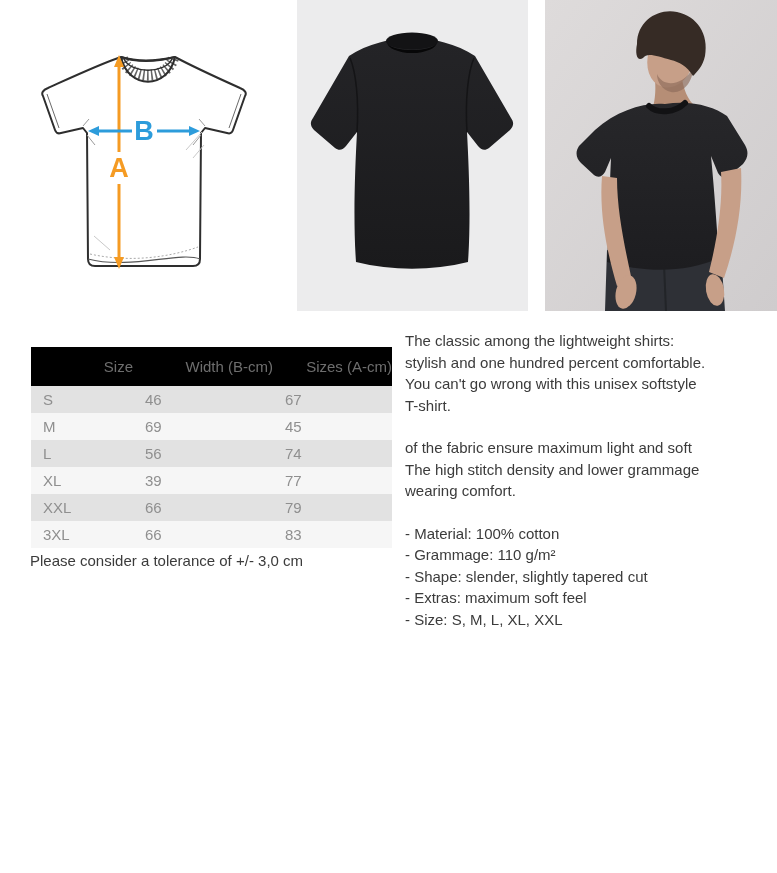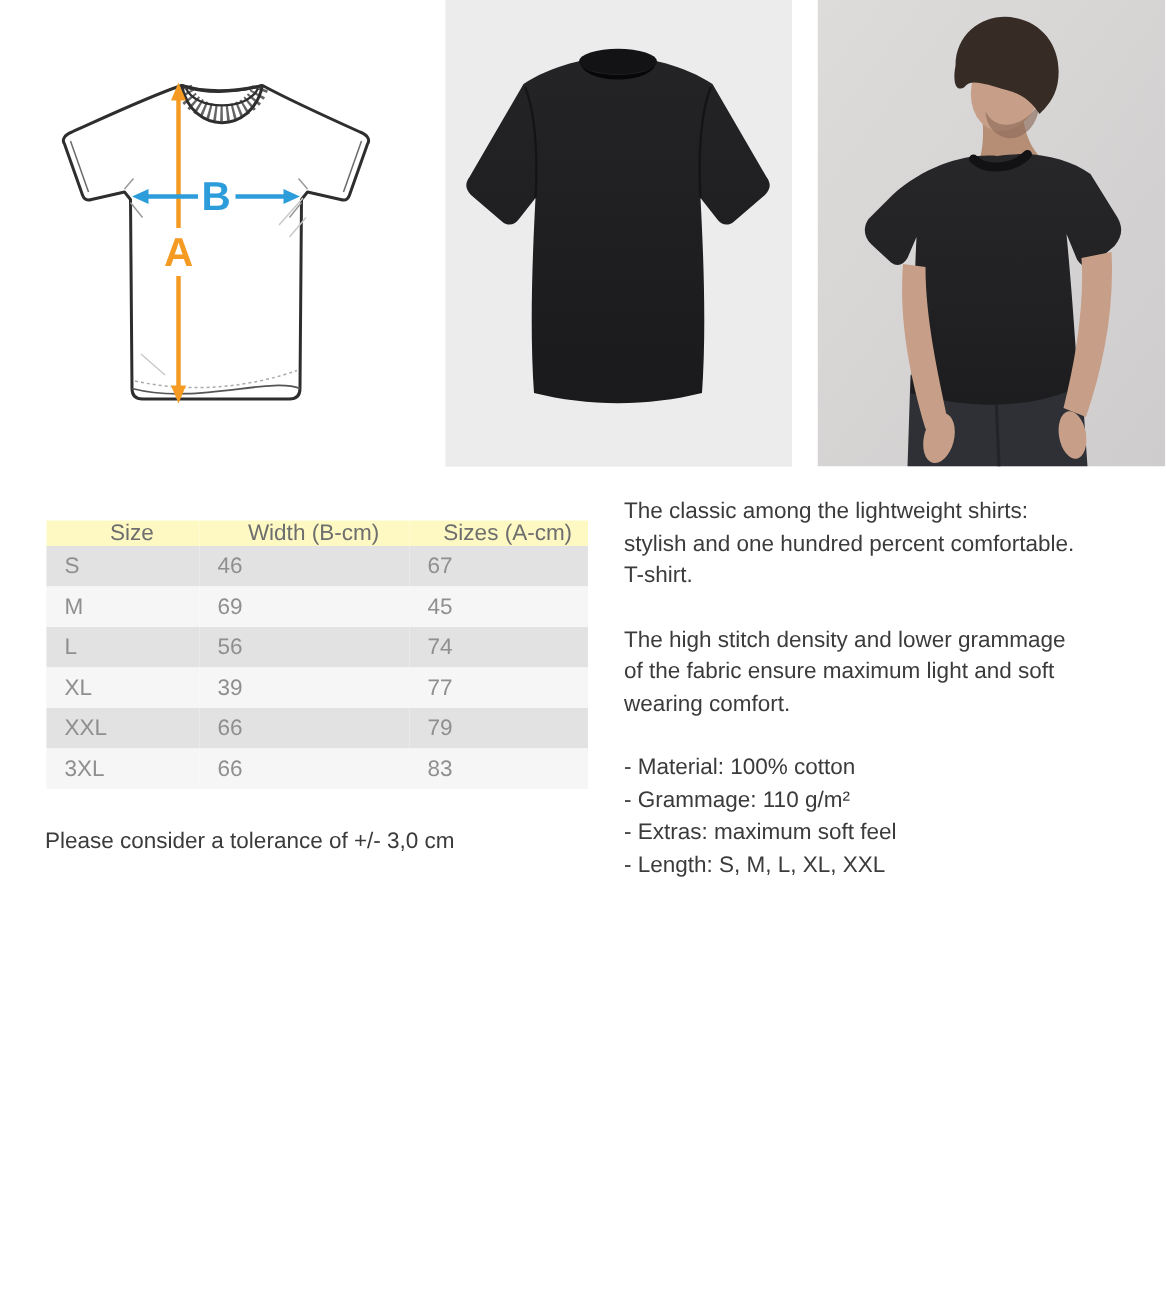--- a/index.html
+++ b/index.html
@@ -19,36 +19,36 @@
   
   .size-table {
     left:31px; top:347px; width:361px;
     border-collapse:separate; border-spacing:0;
     font-size:15px; table-layout:fixed;
   }
   .size-table col.c1 { width:102px; }
   .size-table col.c2 { width:140px; }
   .size-table col.c3 { width:119px; }
   .size-table th {
-    background:#fef9c3; color:#6e6e6e; font-weight:400; text-align:center;
-    height:17px; padding:0 0 0 12px; white-space:nowrap;
+    background:#000000; color:#6e6e6e; font-weight:400; text-align:right;
+    height:39px; padding:0 0 0 12px; white-space:nowrap;
   }
   .size-table td {
     color:#8f8f8f; height:27px; padding:0 0 0 12px; white-space:nowrap;
   }
   .size-table tbody tr:nth-child(odd)  td { background:#e2e2e2; }
   .size-table tbody tr:nth-child(even) td { background:#f6f6f6; }
 
   .tolerance-note {
     left:30px; top:552px; font-size:15px; color:#3b3b3b;
   }
 
   
   .description {
-    left:416px; top:330px; width:352px;
+    left:405px; top:330px; width:352px;
     font-size:15px; line-height:21.5px; color:#3b3b3b;
   }
   .description .para { margin-bottom:21px; }
   .description .line, .description .spec-line { white-space:nowrap; }
 </style>
 </head>
 <body>
 
 <div class="page">
 
@@ -198,28 +198,30 @@
       </tr>
     </tbody>
   </table>
 
   <div class="abs tolerance-note">Please consider a tolerance of +/- 3,0 cm</div>
 
   <div class="abs description">
     <div class="para">
       <div class="line">The classic among the lightweight shirts:</div>
       <div class="line">stylish and one hundred percent comfortable.</div>
+      <div class="line">You can't go wrong with this unisex softstyle</div>
       <div class="line">T-shirt.</div>
     </div>
     <div class="para">
+      <div class="line">of the fabric ensure maximum light and soft</div>
       <div class="line">The high stitch density and lower grammage</div>
-      <div class="line">of the fabric ensure maximum light and soft</div>
       <div class="line">wearing comfort.</div>
     </div>
     <div>
       <div class="spec-line">- Material: 100% cotton</div>
       <div class="spec-line">- Grammage: 110 g/m²</div>
+      <div class="spec-line">- Shape: slender, slightly tapered cut</div>
       <div class="spec-line">- Extras: maximum soft feel</div>
-      <div class="spec-line">- Length: S, M, L, XL, XXL</div>
+      <div class="spec-line">- Size: S, M, L, XL, XXL</div>
     </div>
   </div>
 
 </div>
 
 </body></html>

